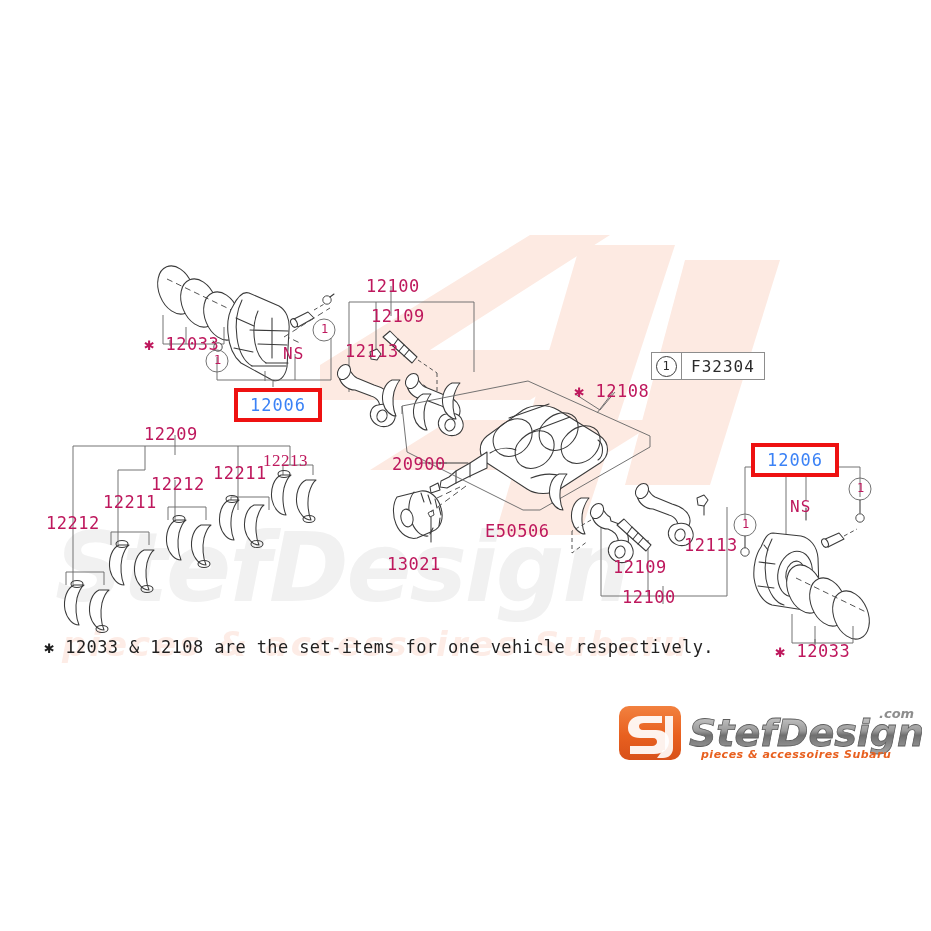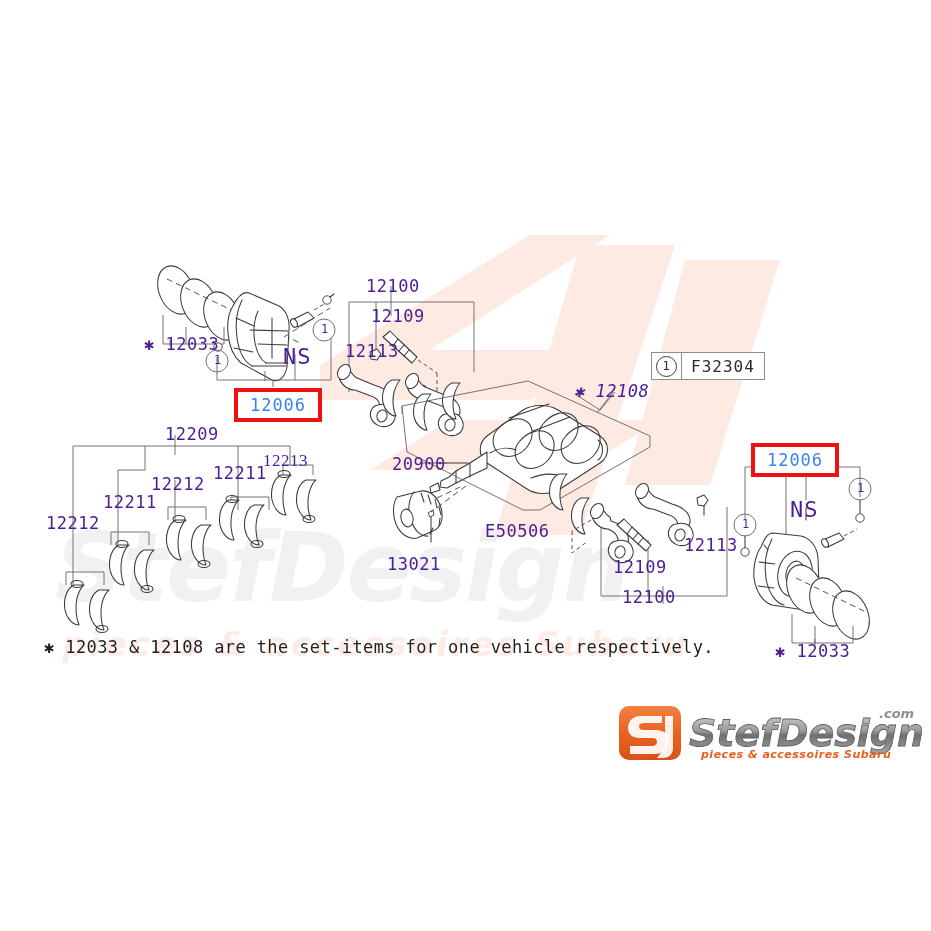--- a/index.html
+++ b/index.html
@@ -29,23 +29,23 @@
     white-space:nowrap;
   }
 
   
   #draw{position:absolute;left:0;top:0;width:931px;height:931px;}
 
   
   .lbl{
     position:absolute;white-space:nowrap;
     font-family:"DejaVu Sans Mono","Liberation Mono",monospace;
-    font-size:17px;color:#4c1d95;letter-spacing:0.5px;
-  }
-  .lbl.ns{font-size:22px;letter-spacing:1px;}
+    font-size:17px;color:#be185d;letter-spacing:0.5px;
+  }
+  .lbl.ns{font-size:16px;letter-spacing:1px;}
 
   
   .redbox{
     position:absolute;border:4px solid #ee1111;background:#ffffff;
     display:flex;align-items:center;justify-content:center;
     font-family:"DejaVu Sans Mono","Liberation Mono",monospace;
     font-size:17px;color:#3b82f6;letter-spacing:1px;
   }
 
   
@@ -414,25 +414,25 @@
   <div class="lbl" style="left:214px;top:353px;font-size:12px;">1</div>
   <div class="lbl" style="left:321px;top:322px;font-size:12px;">1</div>
 
   <div class="redbox" style="left:234px;top:388px;width:80px;height:26px;">12006</div>
 
   <div class="lbl" style="left:366px;top:276px;">12100</div>
   <div class="lbl" style="left:371px;top:306px;">12109</div>
   <div class="lbl" style="left:345px;top:341px;">12113</div>
 
   <div class="lbl" style="left:392px;top:454px;">20900</div>
-  <div class="lbl" style="left:574px;top:381px;font-style:italic;">✱ 12108</div>
+  <div class="lbl" style="left:574px;top:381px;">✱ 12108</div>
   <div class="lbl" style="left:387px;top:554px;text-align:center;">13021</div>
   <div class="lbl" style="left:485px;top:521px;">E50506</div>
 
-  <div class="lbl" style="left:165px;top:424px;">12209</div>
+  <div class="lbl" style="left:144px;top:424px;">12209</div>
   <div class="lbl" style="left:46px;top:513px;">12212</div>
   <div class="lbl" style="left:103px;top:492px;">12211</div>
   <div class="lbl" style="left:151px;top:474px;">12212</div>
   <div class="lbl" style="left:213px;top:463px;">12211</div>
   <div class="lbl" style="left:263px;top:451px;font-family:Liberation Serif, serif;">12213</div>
 
   <div class="lbl" style="left:622px;top:587px;">12100</div>
   <div class="lbl" style="left:613px;top:557px;">12109</div>
   <div class="lbl" style="left:684px;top:535px;">12113</div>
 

